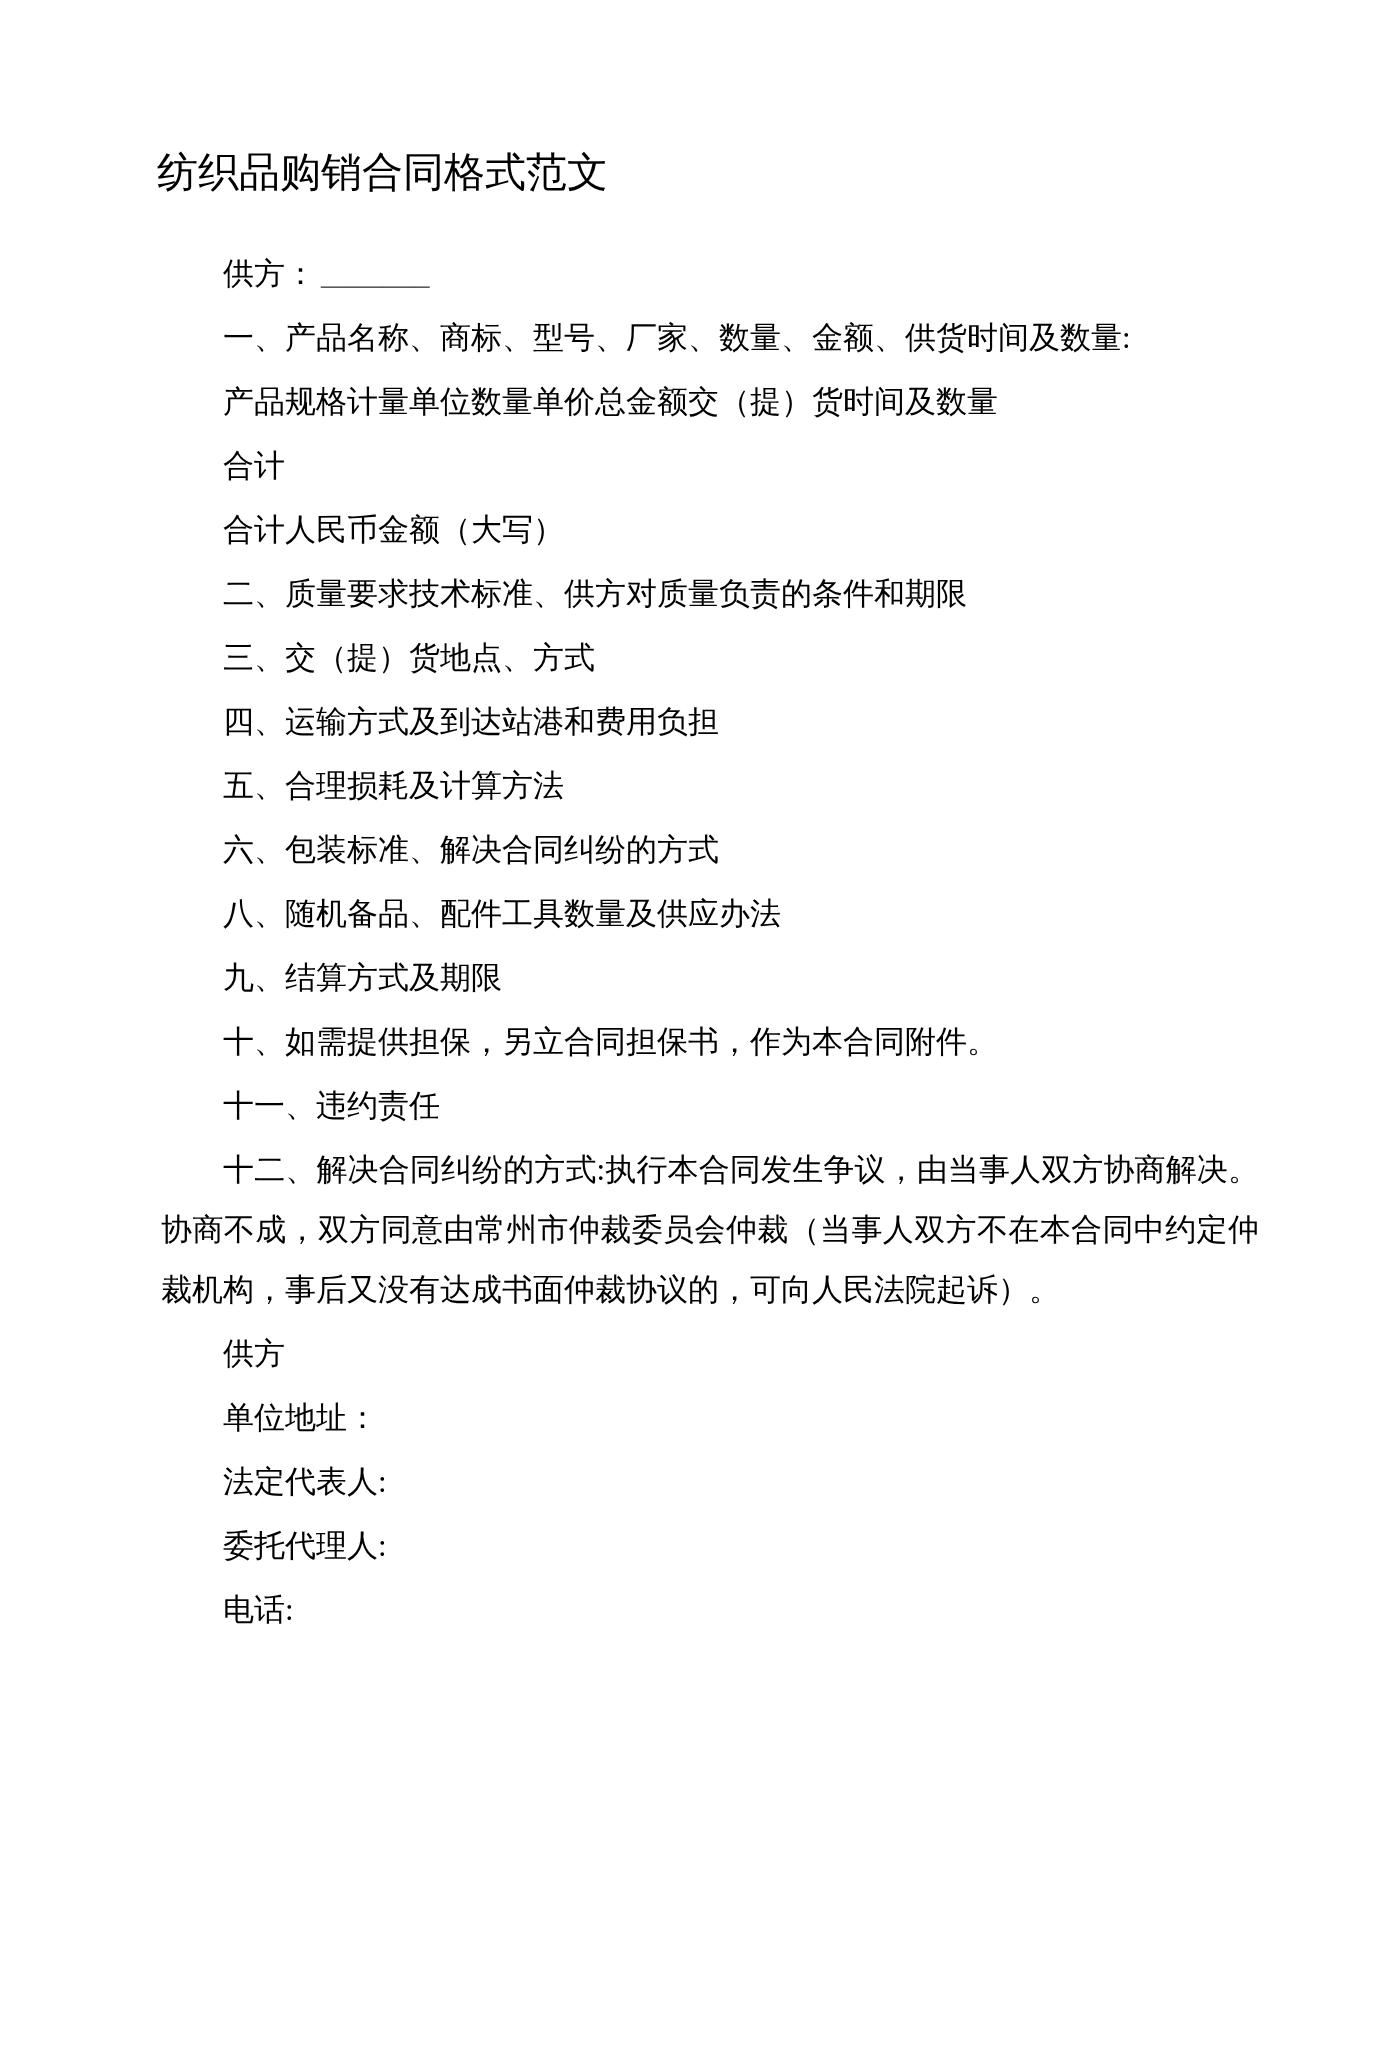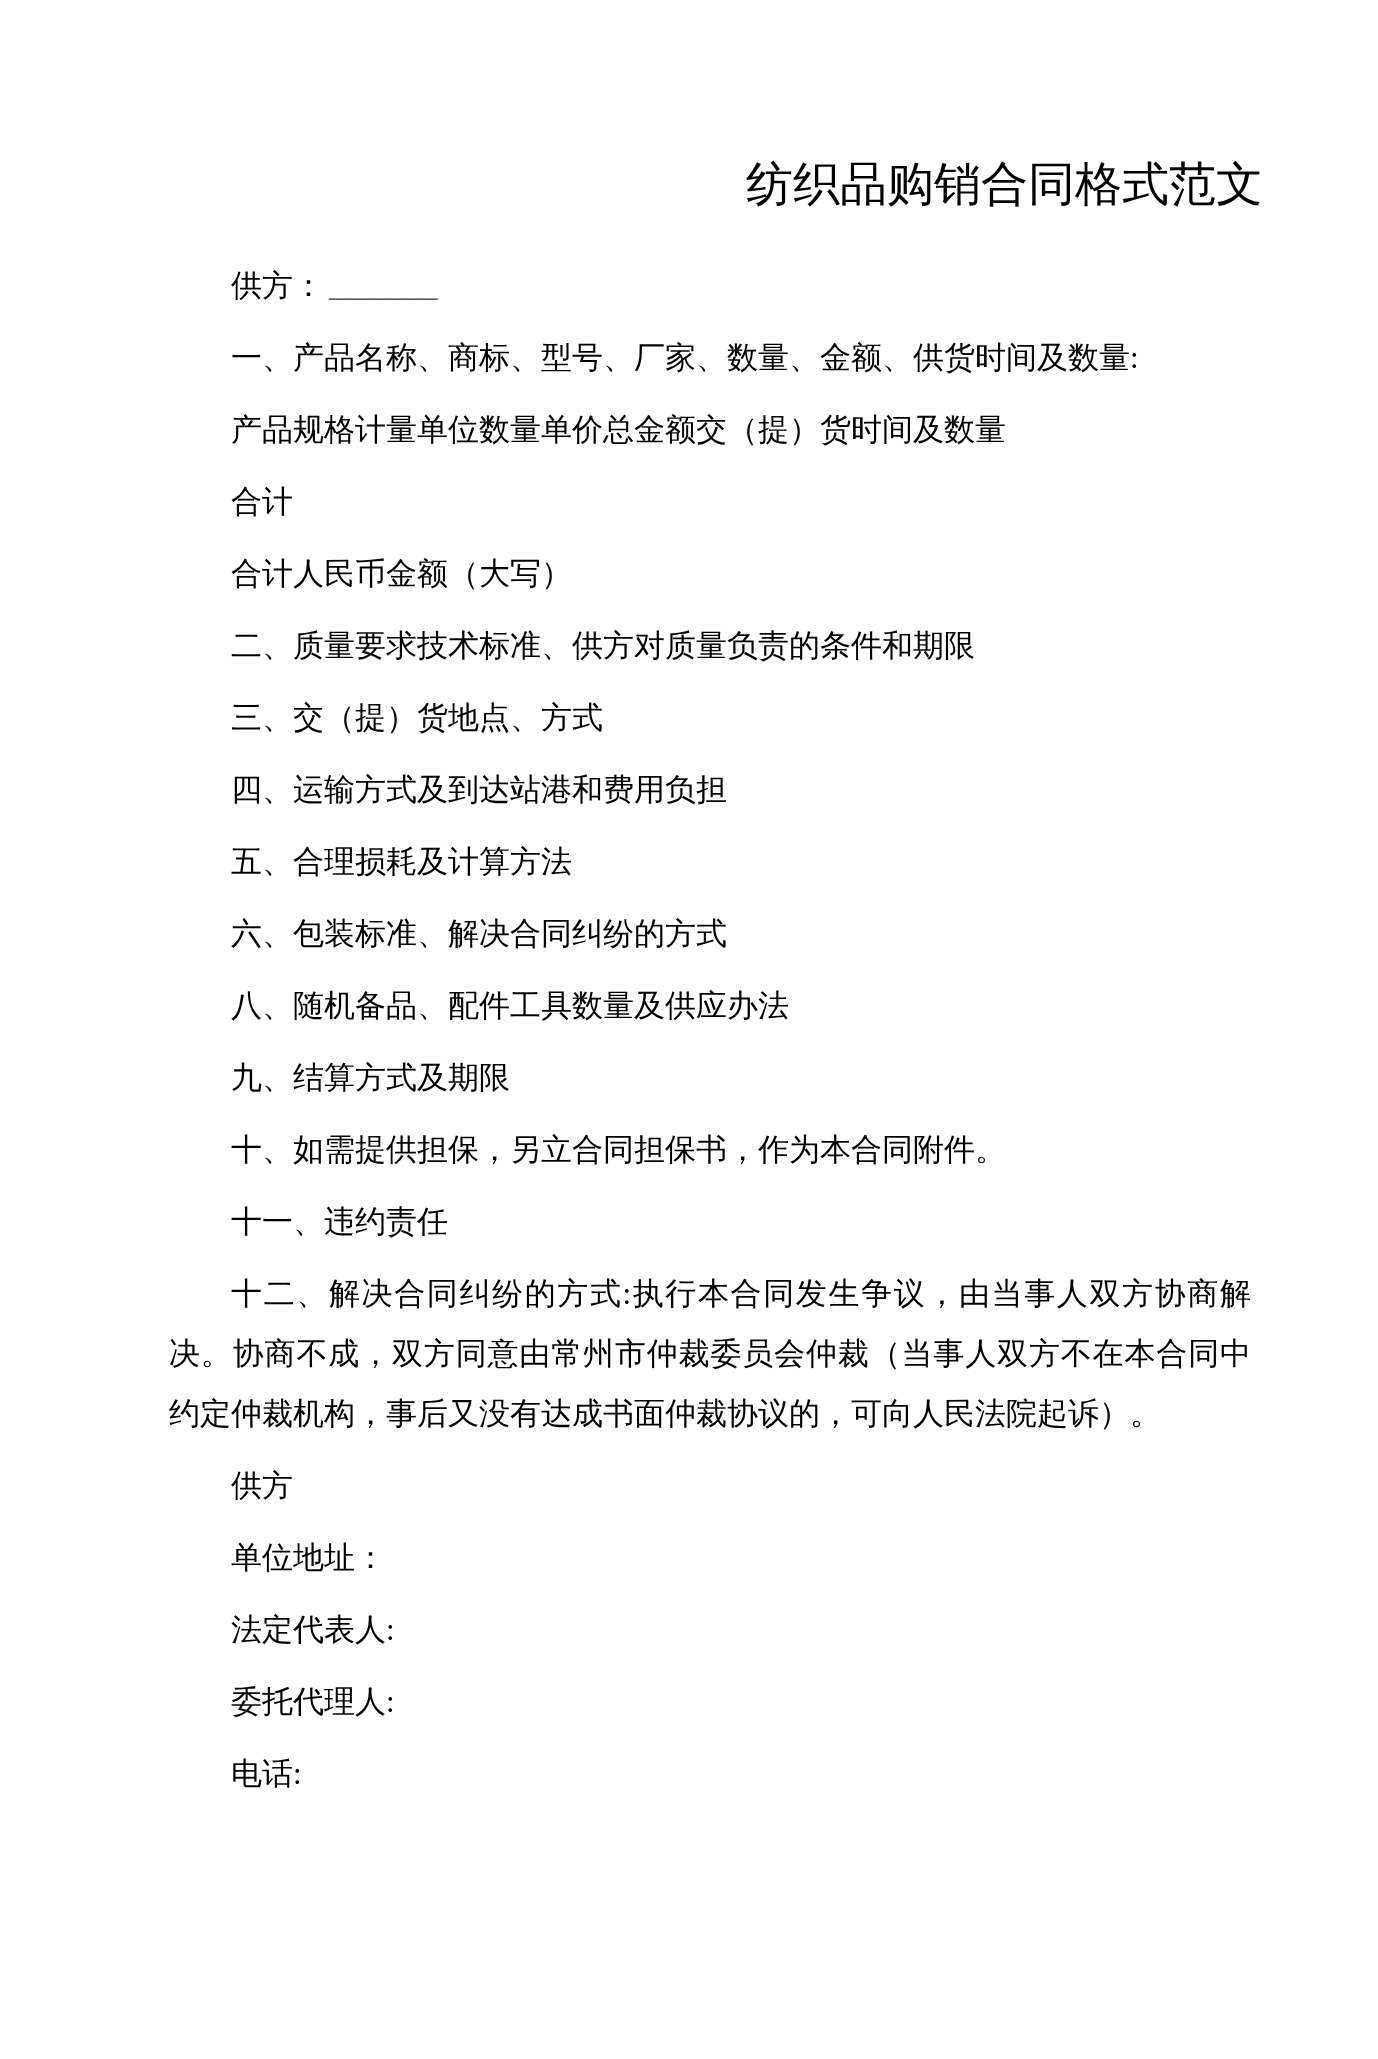--- a/index.html
+++ b/index.html
@@ -13,29 +13,29 @@
     height: 2059px;
     box-sizing: border-box;
     background: #ffffff;
     color: #000000;
     font-family: "Liberation Serif", "DejaVu Serif", serif;
     font-size: 31px;
     padding: 140px 115px 0 157px;
     overflow: hidden;
   }
   .title {
-    margin: 12px 0 40px 0;
-    font-size: 47px;
+    margin: 0 0 40px 0;
+    font-size: 41px;
     font-weight: 400;
     line-height: 64px;
-    text-align: right;
+    text-align: left;
     white-space: nowrap;
   }
   .line {
-    margin: 12px;
+    margin: 4px;
     line-height: 60px;
     text-indent: 62px;
     text-align: justify;
   }
   .blank {
     display: inline-block;
     text-indent: 0;
     margin-left: 5px;
     white-space: nowrap;
   }

